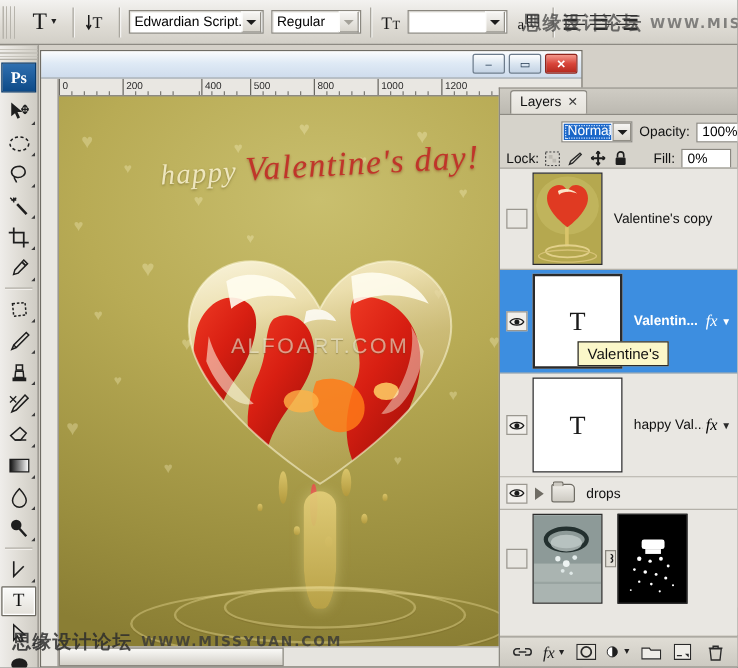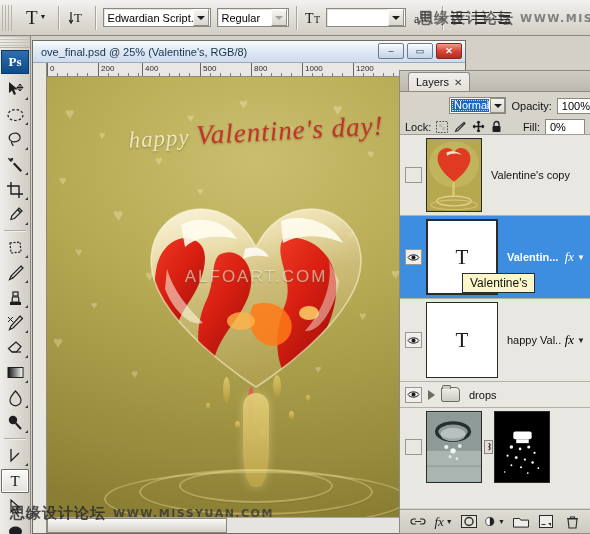--- a/index.html
+++ b/index.html
@@ -467,32 +467,31 @@
       <svg width="19" height="15" viewBox="0 0 19 15">
           <ellipse cx="9.5" cy="7.5" rx="6.5" ry="5" fill="#1e1e1e"></ellipse>
         </svg>
 
     </div>
 
   </div>
 
   <div class="doc-win">
     <div class="doc-title">
-      <span>ove_final.psd @ 25% (Valentine's, RGB/8)</span>
       <div class="win-btns">
         <span class="wb">–</span>
         <span class="wb">▭</span>
         <span class="wb close">✕</span>
       </div>
     </div>
 
     <div class="ruler-h">
       <span class="tick" style="left:1px">0</span>
       <span class="tick" style="left:52px">200</span>
-      <span class="tick" style="left:96px">400</span>
+      <span class="tick" style="left:115px">400</span>
       <span class="tick" style="left:154px">500</span>
       <span class="tick" style="left:205px">800</span>
       <span class="tick" style="left:256px">1000</span>
       <span class="tick" style="left:307px">1200</span>
       <span class="minor" style="left:11px"></span>
         <span class="minor" style="left:21px"></span>
       <span class="minor" style="left:31px"></span>
         <span class="minor" style="left:41px"></span>
       <span class="minor" style="left:62px"></span>
         <span class="minor" style="left:72px"></span>

